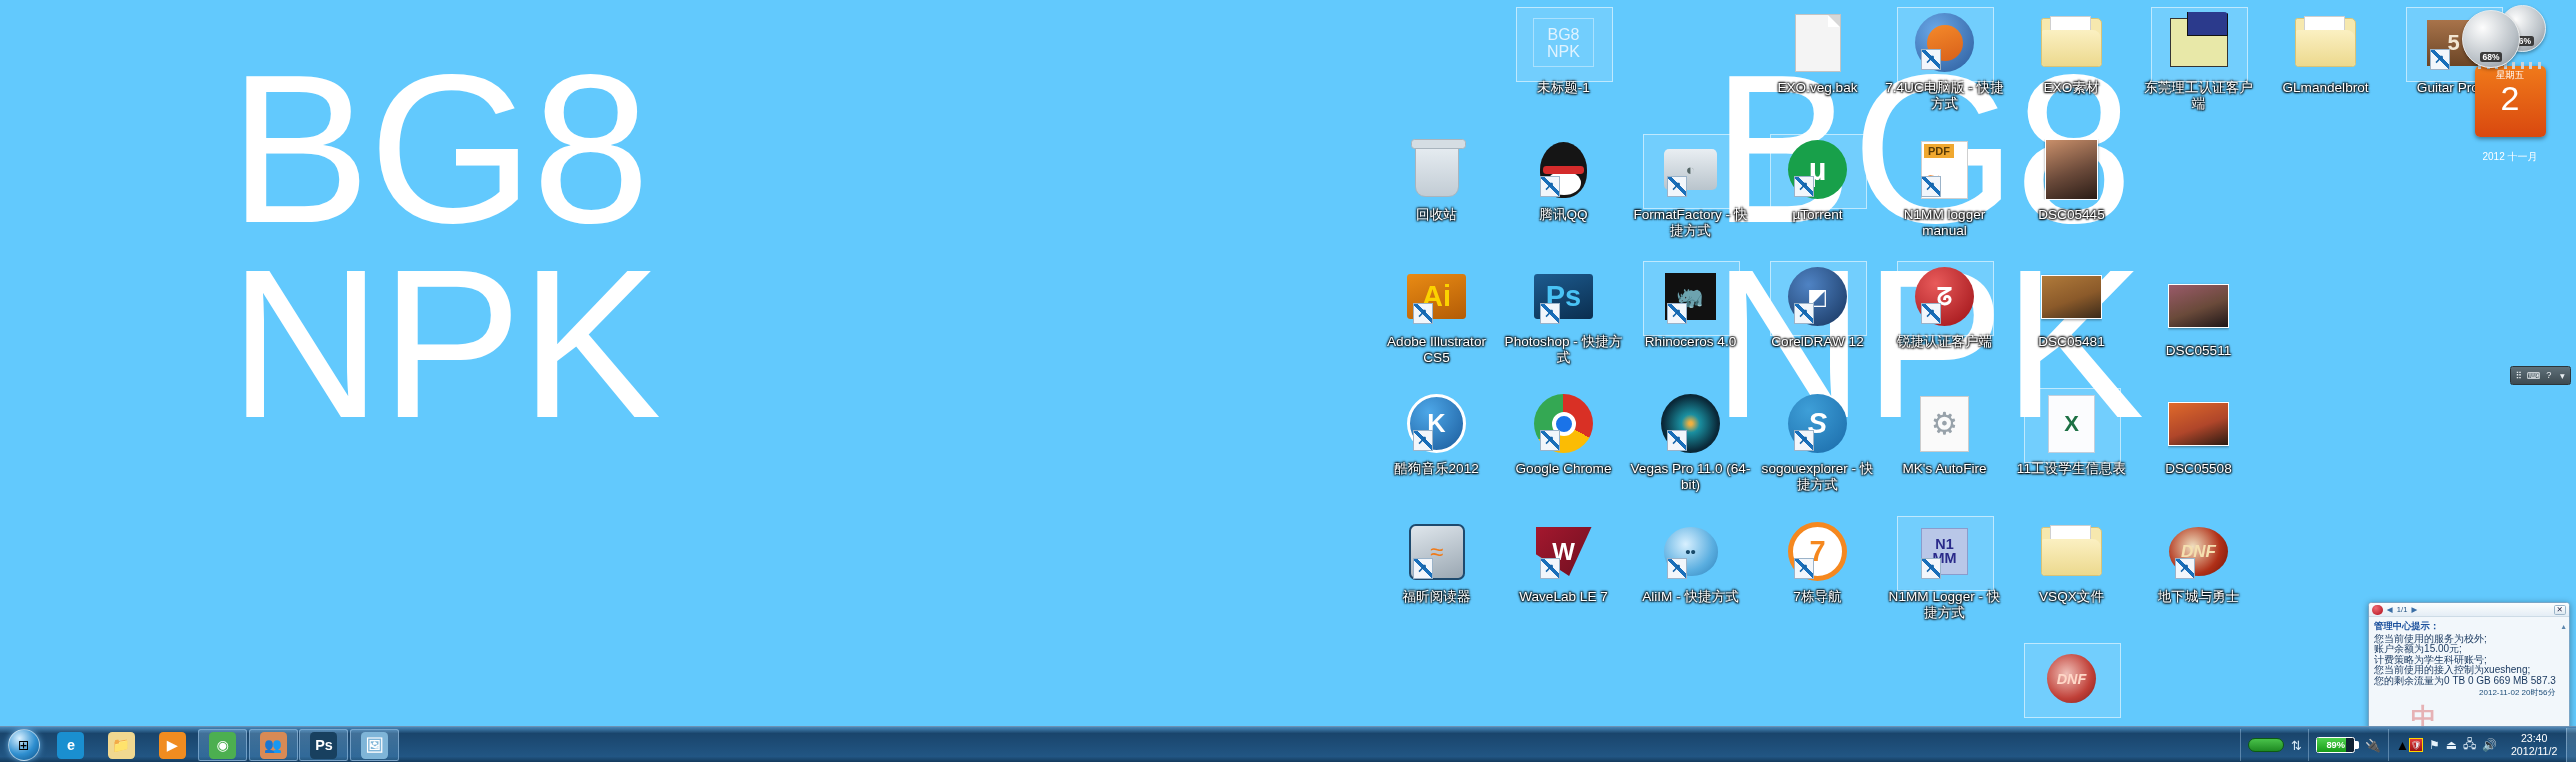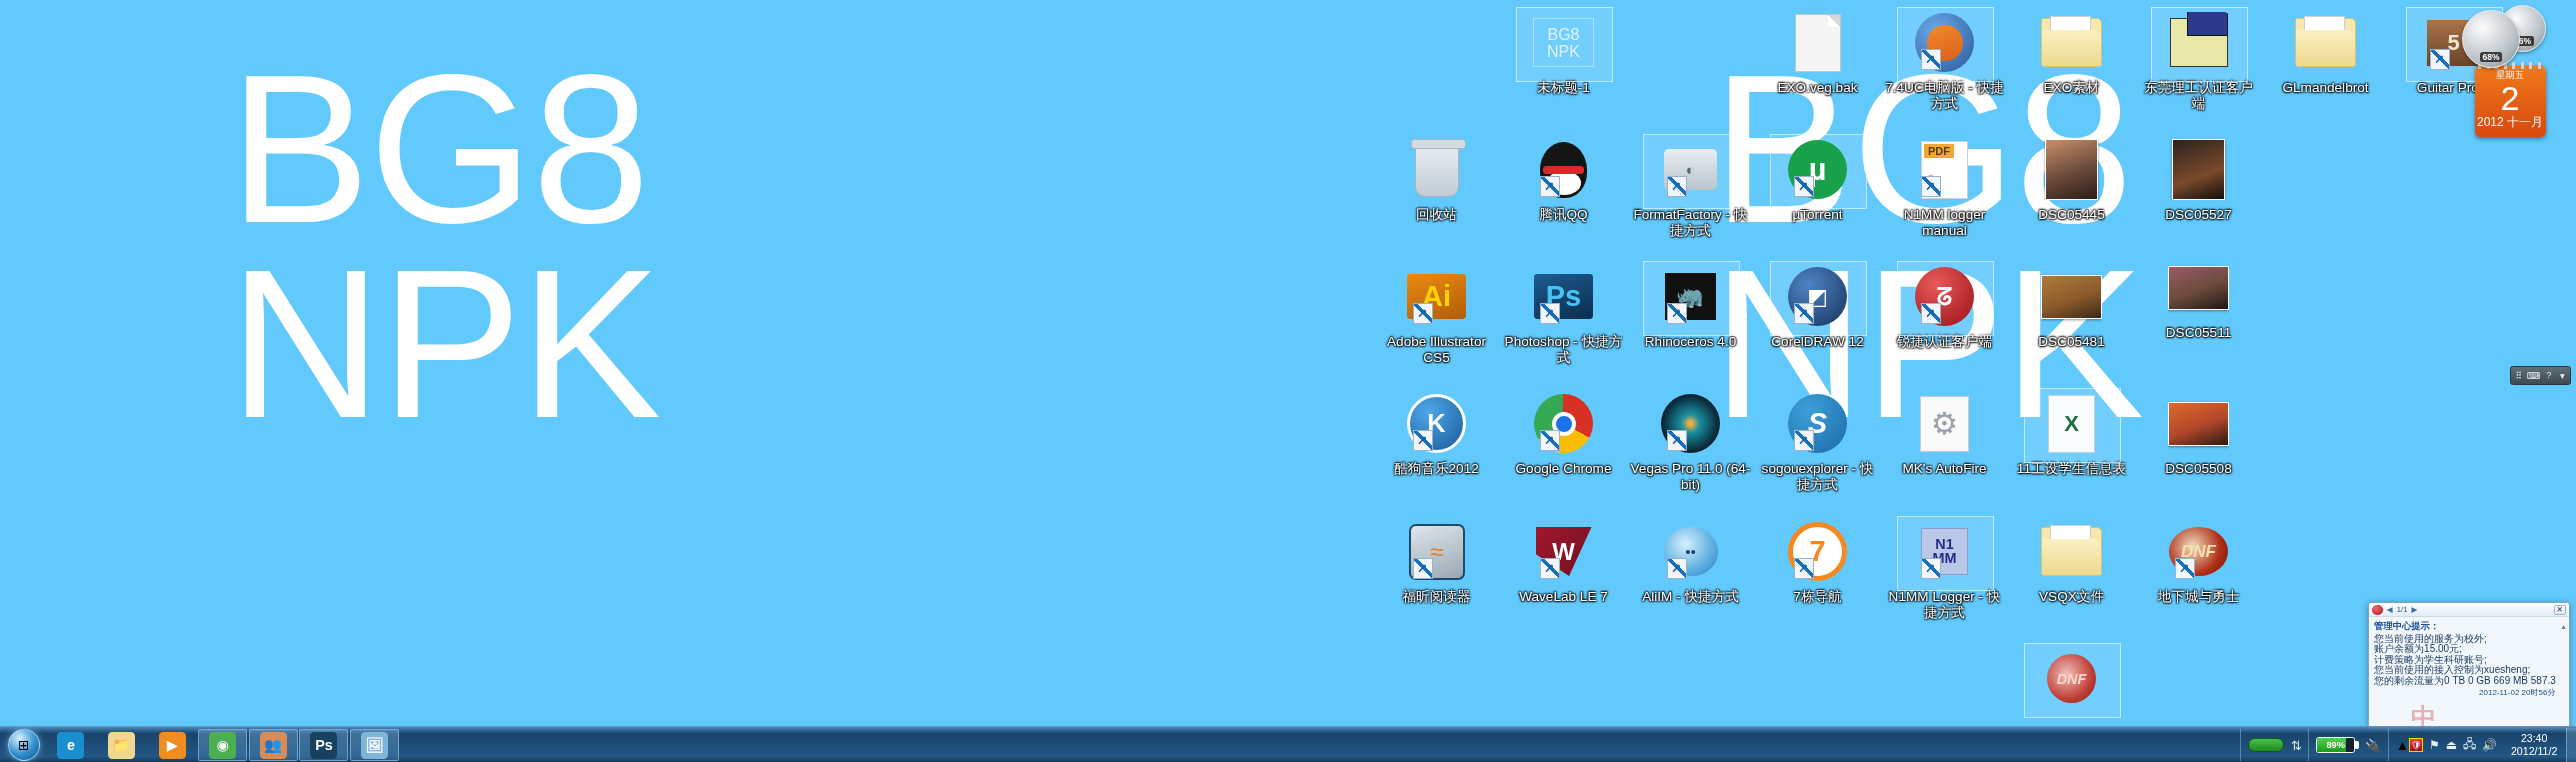--- a/index.html
+++ b/index.html
@@ -114,21 +114,21 @@
   .meter { position:absolute; border-radius:50%; background:radial-gradient(circle at 35% 30%, #fdfdfd, #b9c0c6 62%, #7d858c); border:1.7px solid #e7eaec; box-shadow:0 1.7px 3.4px rgba(0,0,0,.35); display:flex; align-items:flex-end; justify-content:center; }
   .meter .pct { font-size:8.5px; font-weight:bold; color:#fff; background:#3b3b3b; border-radius:2.5px; padding:0 2.5px; margin-bottom:5.1px; }
   #meter-cpu { left:0; top:5.1px; width:58px; height:58px; z-index:2; }
   #meter-ram { left:37px; top:0; width:47px; height:47px; z-index:1; }
 
   #gadget-calendar { position:absolute; right:30.5px; top:66px; width:71px; height:71px;
     background:linear-gradient(180deg,#f07a1a,#d9480f); border-radius:5.1px;
     box-shadow:0 1.7px 4.2px rgba(0,0,0,.4); color:#fff; text-align:center; }
   #gadget-calendar .cal-weekday { font-size:9.3px; padding-top:2.5px; }
   #gadget-calendar .cal-day { font-size:34px; line-height:32px; font-weight:300; }
-  #gadget-calendar .cal-month { font-size:12px; }
+  #gadget-calendar .cal-month { font-size:10px;margin-top:36px; }
   #gadget-calendar .rings { position:absolute; left:3.4px; top:-4.2px; right:3.4px; height:7.6px;
     background: repeating-linear-gradient(90deg,#cfd4d8 0 3.4px, transparent 3.4px 8.5px); }
 
   
   #ime-bar { position:absolute; left:2510px; top:366px; width:61px; height:18.6px;
     background:linear-gradient(180deg,#5f7079,#3d4a51); border:0.8px solid #2b353a;
     border-radius:2.5px; display:flex; align-items:center; gap:3.4px; padding:0 2.5px; }
   #ime-bar .imeicon { width:13.6px; height:12px; font-size:9.3px; color:#e9eef1; display:flex; align-items:center; justify-content:center; }
 
   
@@ -306,28 +306,20 @@
         <span class="label">N1MM logger manual</span>
       </div>
       <div class="icon" style="left: 2008px; top: 132px;">
         <div class="glyph-wrap">
           <div class="glyph">
             <span class="art-photo" style="background:linear-gradient(160deg,#c98f6a,#6b4a3a 55%,#2a1c16)"></span>
           </div>
         </div>
         <span class="label">DSC05445</span>
       </div>
-      <div class="icon" style="left: 2135px; top: 132px;">
-        <div class="glyph-wrap">
-          <div class="glyph">
-            <span class="art-photo" style="background:linear-gradient(160deg,#2a2320,#7a4a2a 60%,#120d0b)"></span>
-          </div>
-        </div>
-        <span class="label">DSC05527</span>
-      </div>
       <div class="icon" style="left: 1373px; top: 259px;">
         <div class="glyph-wrap">
           <div class="glyph shortcut">
             <span class="art-square" style="background:linear-gradient(160deg,#e98b14,#b35c06);color:#fcd200;border-radius:3.4px">Ai</span>
             <span class="arr">↗</span>
           </div>
         </div>
         <span class="label">Adobe Illustrator CS5</span>
       </div>
       <div class="icon" style="left: 1500px; top: 259px;">
@@ -367,21 +359,21 @@
         <span class="label">锐捷认证客户端</span>
       </div>
       <div class="icon" style="left: 2008px; top: 259px;">
         <div class="glyph-wrap">
           <div class="glyph">
             <span class="art-photo wide" style="background:linear-gradient(160deg,#b07a3a,#8b5a2a 55%,#3a2a1a)"></span>
           </div>
         </div>
         <span class="label">DSC05481</span>
       </div>
-      <div class="icon" style="left: 2135px; top: 250px;">
+      <div class="icon" style="left: 2135px; top: 268px;">
         <div class="glyph-wrap">
           <div class="glyph">
             <span class="art-photo wide" style="background:linear-gradient(160deg,#9a5a6a,#6a4a3a 55%,#1e1618)"></span>
           </div>
         </div>
         <span class="label">DSC05511</span>
       </div>
       <div class="icon" style="left: 1373px; top: 386px;">
         <div class="glyph-wrap">
           <div class="glyph shortcut">

